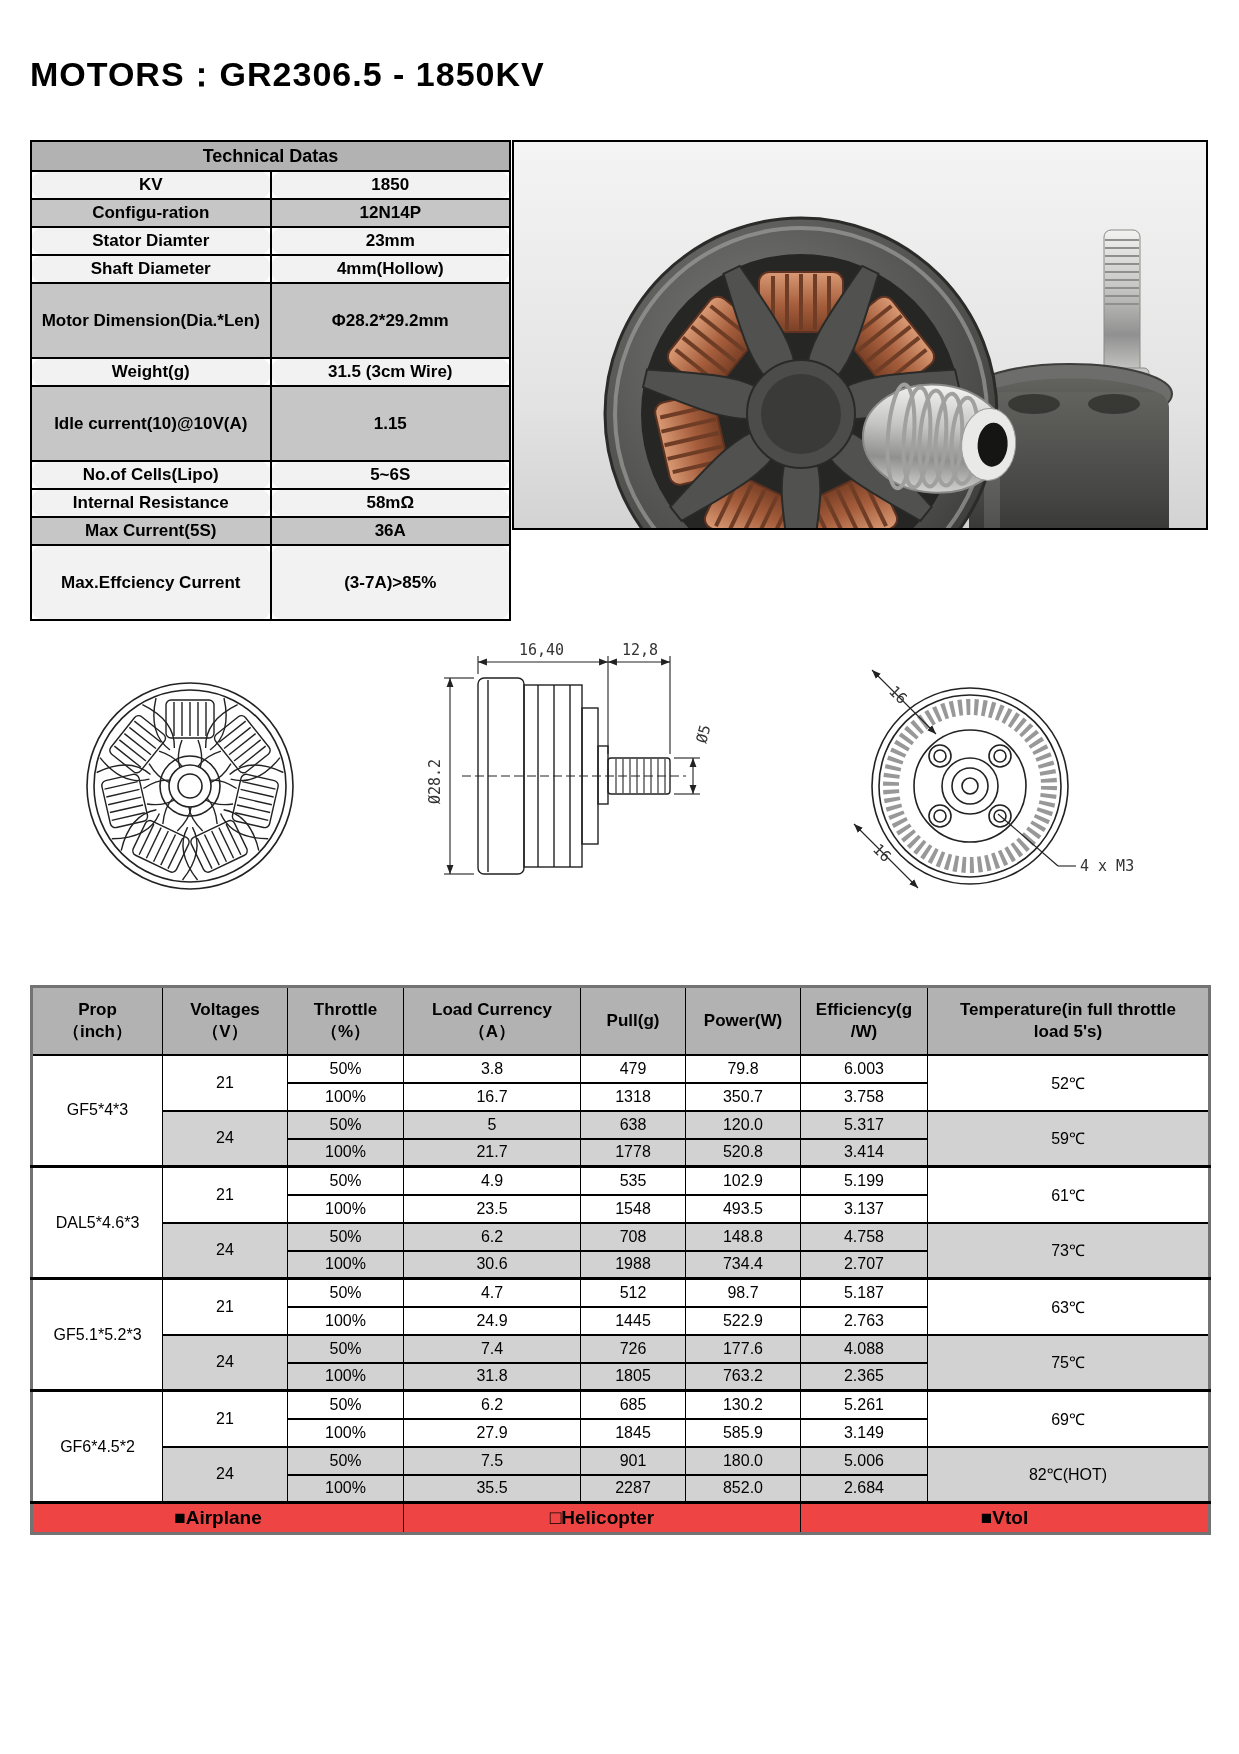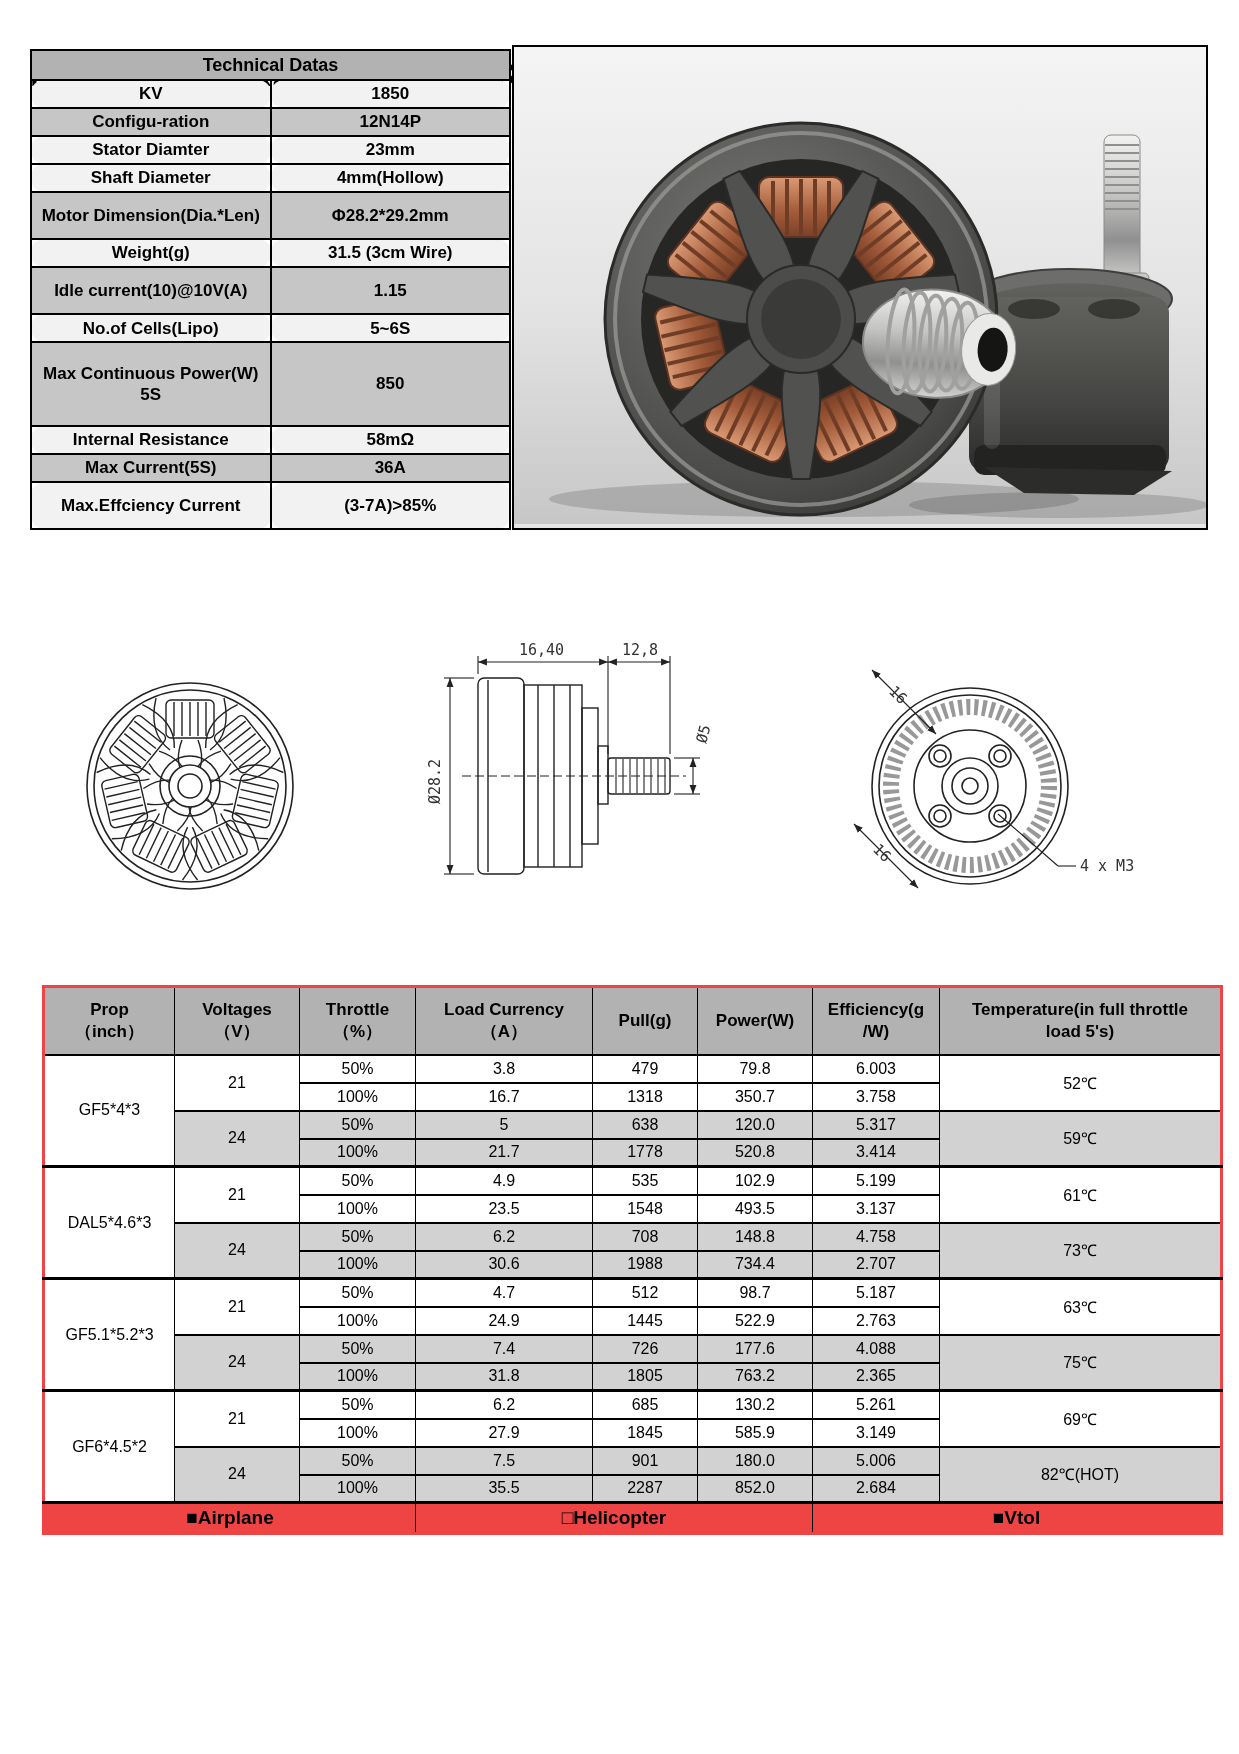--- a/index.html
+++ b/index.html
@@ -7,41 +7,41 @@
   #page {
     position:relative; width:1239px; height:1754px; background:#fff;
     font-family:"Liberation Sans", sans-serif; color:#000; overflow:hidden;
   }
   
   #title {
     position:absolute; top:52px; left:30px; width:1040px; text-align:left;
     font-size:34px; font-weight:bold; letter-spacing:1px;
   }
   
-  #top-section { position:absolute; top:140px; left:30px; width:1178px; height:390px; display:flex;align-items:flex-end; }
+  #top-section { position:absolute; top:140px; left:30px; width:1178px; height:390px; display:flex; }
   table.tech { border-collapse:collapse; width:481px; table-layout:fixed; height:481px; }
   table.tech th, table.tech td {
     border:2px solid #000; font-weight:bold; font-size:17px; text-align:center;
     padding:2px 6px; line-height:1.25;
   }
   table.tech th { background:var(--table-header-bg,#b2b2b2); height:30px; font-size:18px; }
   table.tech td.tl { width:251px; }
   table.tech tr.light td { background:var(--row-light,#f2f2f2);border-radius:13px; }
   table.tech tr.gray  td { background:var(--row-gray,#c6c6c6); }
   table.tech tr.single td { height:28px; }
   #photo-panel {
     flex:1; border:2px solid #000; margin-left:1px; overflow:hidden; background:#e6e6e6;
   }
   
   #drawings { position:absolute; top:628px; left:30px; width:1178px; height:352px; }
   #drawings svg { display:block; }
   .dimtxt { font-family:"DejaVu Sans Mono", monospace; font-size:15px; fill:#333; }
   
   #perf-wrap { position:absolute; top:985px; left:30px; width:1178px; }
-  table.perf { border-collapse:collapse; width:1178px; table-layout:fixed; border:3px solid #ef4444;margin-left:12px; }
+  table.perf { border-collapse:collapse; width:1178px; table-layout:fixed; border:3px solid #737373; }
   table.perf th {
     background:var(--table-header-bg,#c6c6c6); border:1px solid #000; border-bottom:2px solid #000;
     font-size:17px; font-weight:bold; white-space:pre-line; vertical-align:middle; height:68px; line-height:1.3;
   }
   table.perf td {
     border:1px solid #000; text-align:center; vertical-align:middle;
     font-size:16px; height:28px; padding:0 2px;
   }
   table.perf tr.g21 td { background:#ffffff; }
   table.perf tr.g24 td { background:var(--perf-gray,#d2d2d2); }
@@ -94,24 +94,20 @@
             <td class="tl">Weight(g)</td>
             <td class="tv">31.5 (3cm Wire)</td>
           </tr>
           <tr class="gray">
             <td class="tl">Idle current(10)@10V(A)</td>
             <td class="tv">1.15</td>
           </tr>
           <tr class="light single">
             <td class="tl">No.of Cells(Lipo)</td>
             <td class="tv">5~6S</td>
-          </tr>
-          <tr class="gray">
-            <td class="tl">Max Continuous Power(W) 5S</td>
-            <td class="tv">850</td>
           </tr>
           <tr class="light single">
             <td class="tl">Internal Resistance</td>
             <td class="tv">58mΩ</td>
           </tr>
           <tr class="gray single">
             <td class="tl">Max Current(5S)</td>
             <td class="tv">36A</td>
           </tr>
           <tr class="light">

